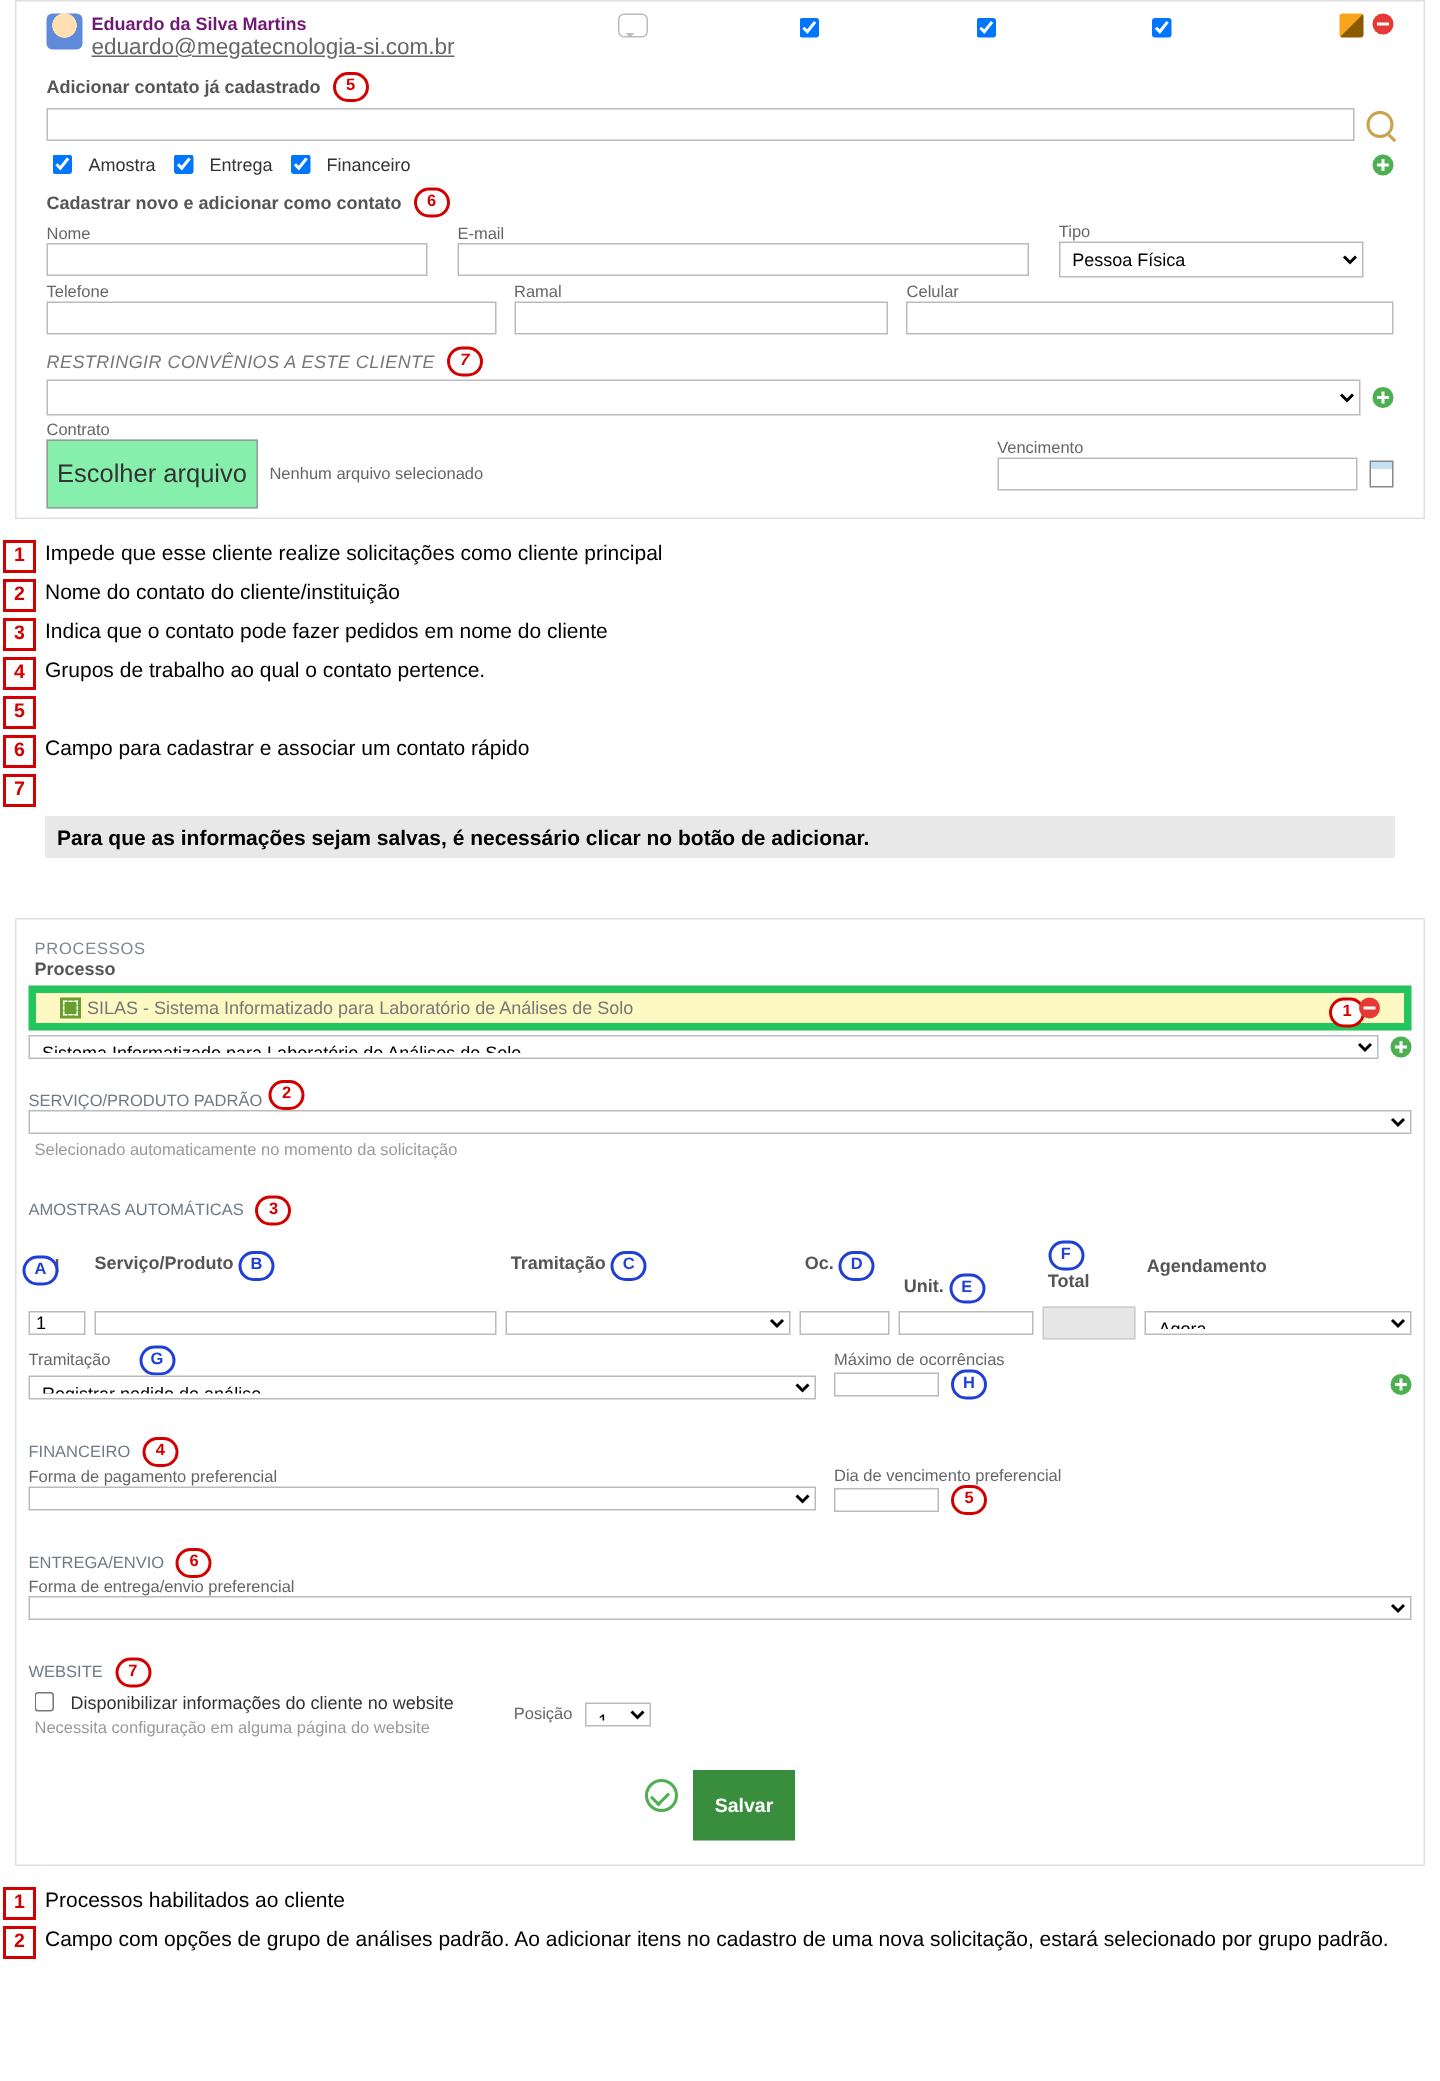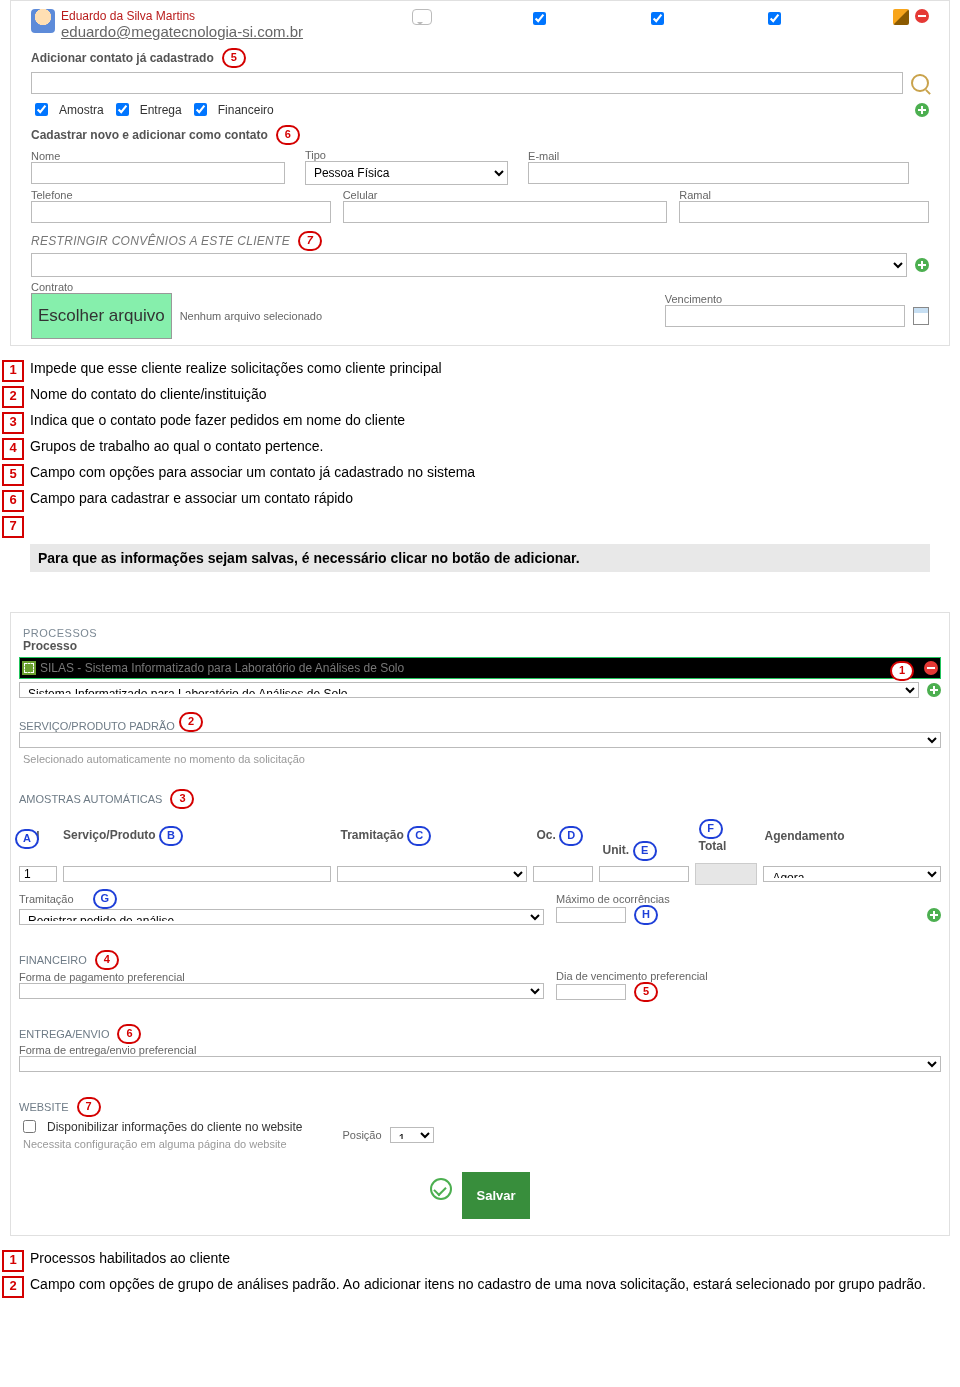--- a/index.html
+++ b/index.html
@@ -5,21 +5,21 @@
   body { font-family: Arial, Helvetica, sans-serif; font-size: 12px; color: #333; margin: 0; padding: 0; background: #fff; }
   .doc { width: 960px; margin: 0 auto; }
   .panel { border: 1px solid #e0e0e0; padding: 6px 10px 4px 10px; margin: 0 10px 4px 10px; }
   .row { display: flex; align-items: center; gap: 8px; }
   .grow { flex: 1; }
   .sm-label { font-size: 11px; color: #666; }
 
   
   .contact-head { display: flex; align-items: flex-start; padding: 2px 10px 4px 10px; }
   .contact-head .avatar { width: 24px; height: 24px; background: radial-gradient(circle at 12px 8px,#ffdfb3 40%,#5d8bd9 42%); border-radius: 4px; margin-right: 6px; }
-  .contact-head .name { font-weight: normal; color: #b91c1c; }
+  .contact-head .name { font-weight: bold; color: #701a75; }
   .contact-head .email { color: #666; font-size: 15px; text-decoration: underline; }
   .contact-head .chk-spacer { flex: 1; display: flex; justify-content: space-around; align-items: flex-start; padding: 0 60px; }
   .icon-btn { width: 16px; height: 16px; display: inline-block; }
   .pencil { background: linear-gradient(135deg,#f8a51b 49%,#8b5a00 51%); border-radius: 2px; }
   .red-minus { width: 14px; height: 14px; border-radius: 50%; background: #e53935; position: relative; }
   .red-minus::after { content:""; position:absolute; left:3px; right:3px; top:6px; height:2px; background:#fff; }
   .green-plus { width: 14px; height: 14px; border-radius: 50%; background: #4caf50; position: relative; }
   .green-plus::after, .green-plus::before { content:""; position:absolute; background:#fff; }
   .green-plus::after { left:3px; right:3px; top:6px; height:2px; }
   .green-plus::before { top:3px; bottom:3px; left:6px; width:2px; }
@@ -41,21 +41,21 @@
   .highlight-note { background:#e8e8e8; font-weight:bold; font-size:14px; color:#000; padding:6px 8px; margin:4px 30px 0 30px; }
 
   
   .red-circ { display:inline-block; min-width:16px; height:16px; border:2px solid #d40000; border-radius:10px; color:#d40000; font-weight:bold; font-size:11px; text-align:center; line-height:14px; padding:0 2px; background:#fff; }
   .blue-circ { display:inline-block; min-width:16px; height:16px; border:2px solid #1e3fd8; border-radius:10px; color:#1e3fd8; font-weight:bold; font-size:11px; text-align:center; line-height:14px; padding:0 2px; background:#fff; }
 
   
   .shot2 { border:1px solid #e0e0e0; margin:40px 10px 4px 10px; padding:4px 4px 12px 4px; }
   .fieldset-title { color:#7c8994; font-size:11px; letter-spacing:0.5px; padding:6px 4px 0 4px; }
   .fieldset-sub { color:#555; font-weight:bold; font-size:12px; padding:0 4px 4px 4px; }
-  .ro-item { background:#000000; border:1px solid #22c55e; padding:3px 2px; color:#777; font-size:12px; display:flex; align-items:center; }
+  .ro-item { background:#fef9c3; border:5px solid #22c55e; padding:3px 16px; color:#777; font-size:12px; display:flex; align-items:center; }
   .ro-item .sq { width:14px; height:14px; background:#6a9e2e; margin-right:4px; display:inline-block; position:relative; }
   .ro-item .sq::after{content:"";position:absolute;inset:2px;border:1px dashed #fff;}
   .hint { color:#999; font-size:11px; padding:2px 4px; }
   .shot2 .block { padding:4px 4px 10px 4px; }
   .shot2 .heading { color:#6e7b86; font-size:11px; padding-top:8px; }
   .shot2 input[type=text], .shot2 select { border:1px solid #bbb; }
   .col-labels { display:flex; color:#555; font-weight:bold; font-size:12px; gap:6px; padding:2px 0; align-items:center; }
   .shot2 .thin { height:16px; }
   .total-box { background:#e6e6e6; border:1px solid #ccc; height:20px; }
   .save-btn { background:#388e3c; color:#fff; font-weight:bold; border:none; padding:16px 14px; font-size:13px; }
@@ -121,41 +121,41 @@
 
     <div class="section-title row">
       <span>Cadastrar novo e adicionar como contato</span>
       <span class="red-circ">6</span>
     </div>
     <div class="row" style="padding:0 10px; gap:20px;">
       <div style="flex:2;">
         <div class="sm-label">Nome</div>
         <input type="text" class="full" style="">
       </div>
+      <div style="flex:3;">
+        <div class="sm-label">E-mail</div>
+        <input type="text" class="full" style="">
+      </div>
       <div style="flex:1.6;">
         <div class="sm-label">Tipo</div>
         <select class="full"><option>Pessoa Física</option></select>
       </div>
-      <div style="flex:3;">
-        <div class="sm-label">E-mail</div>
-        <input type="text" class="full" style="">
-      </div>
       <div style="align-self:flex-end;padding-bottom:2px;"><span class="green-plus"></span></div>
     </div>
     <div class="row" style="padding:4px 10px 2px 10px; gap:12px;">
       <div style="flex:2.4;">
         <div class="sm-label">Telefone</div>
         <input type="text" class="full" style="">
       </div>
+      <div style="flex:2;">
+        <div class="sm-label">Ramal</div>
+        <input type="text" class="full" style="">
+      </div>
       <div style="flex:2.6;">
         <div class="sm-label">Celular</div>
-        <input type="text" class="full" style="">
-      </div>
-      <div style="flex:2;">
-        <div class="sm-label">Ramal</div>
         <input type="text" class="full" style="">
       </div>
     </div>
 
     <div class="restr-title row">
       <span>RESTRINGIR CONVÊNIOS A ESTE CLIENTE</span>
       <span class="red-circ">7</span>
     </div>
     <div class="row" style="padding:0 10px;">
       <select class="full"><option></option></select>
@@ -192,21 +192,20 @@
     <div class="row">
         <span class="legend-num">3</span>
         <span>Indica que o contato pode fazer pedidos em nome do cliente</span>
       </div>
     <div class="row">
         <span class="legend-num">4</span>
         <span>Grupos de trabalho ao qual o contato pertence.</span>
       </div>
     <div class="row">
         <span class="legend-num">5</span>
-        <span>Campo com opções para associar um contato já cadastrado no sistema</span>
       </div>
     <div class="row">
         <span class="legend-num">6</span>
         <span>Campo para cadastrar e associar um contato rápido</span>
       </div>
     <div class="row">
         <span class="legend-num">7</span>
       </div>
   </div>
   <div class="highlight-note">Para que as informações sejam salvas, é necessário clicar no botão de adicionar.</div>

